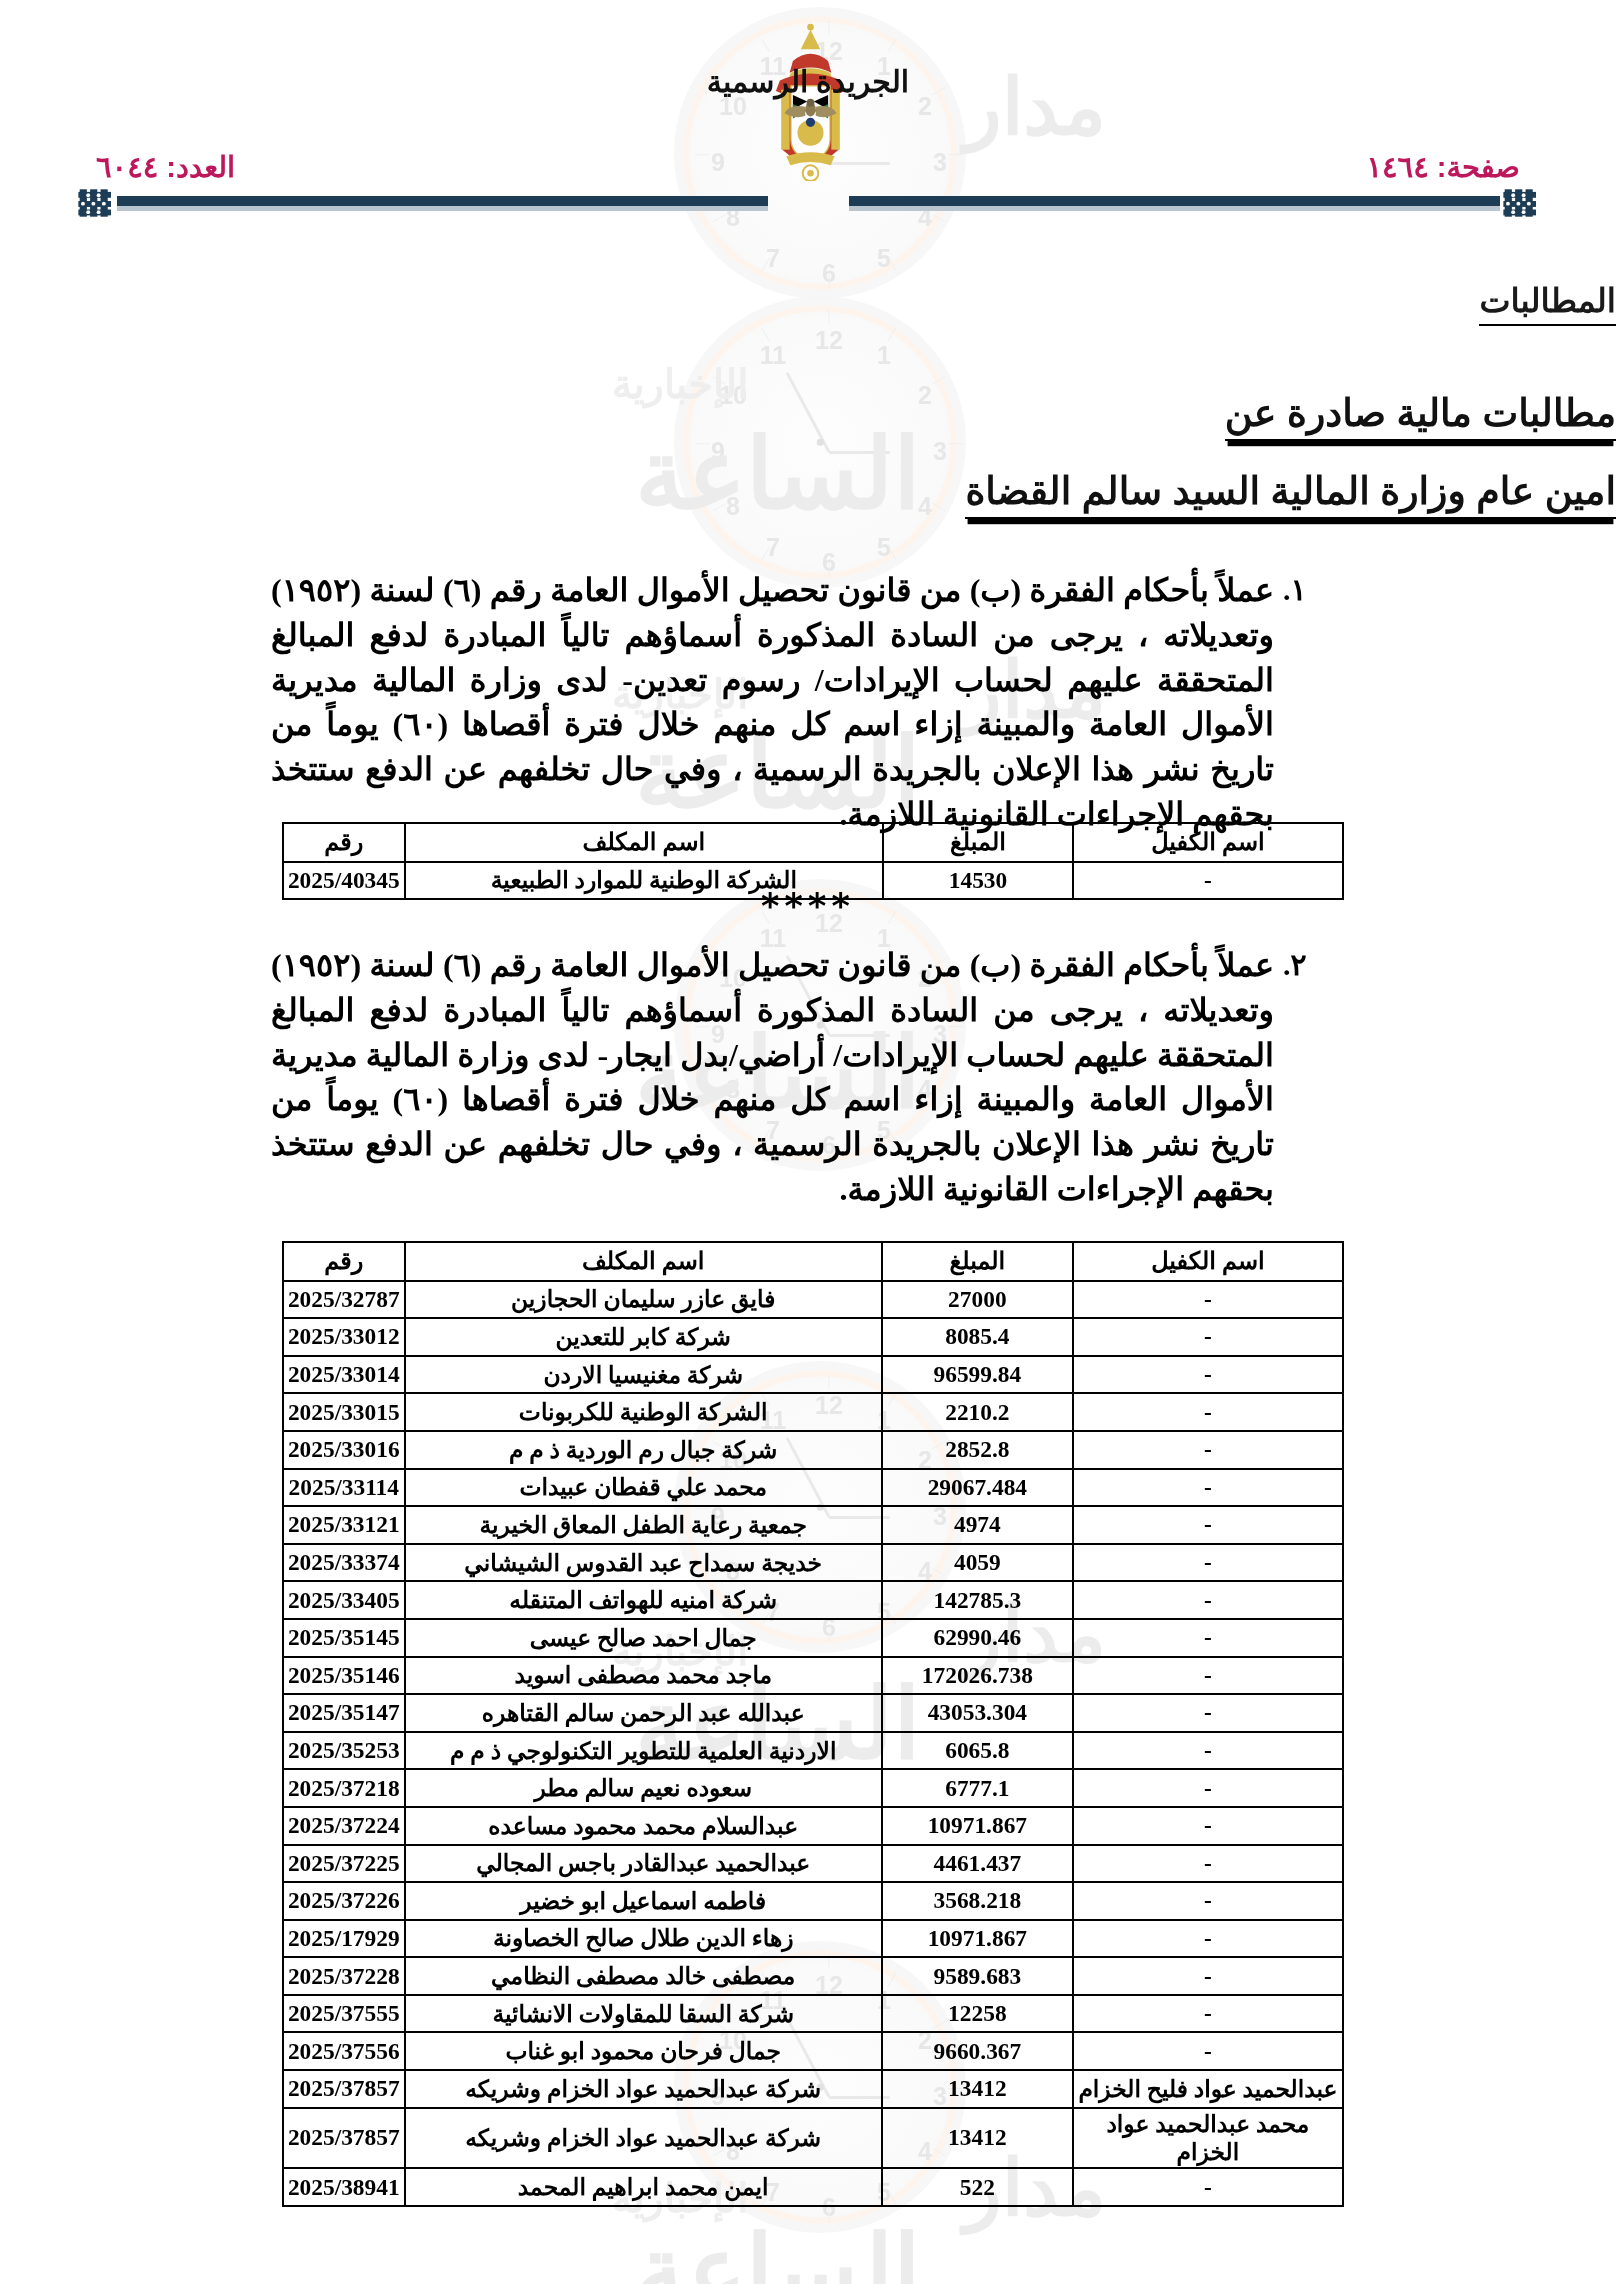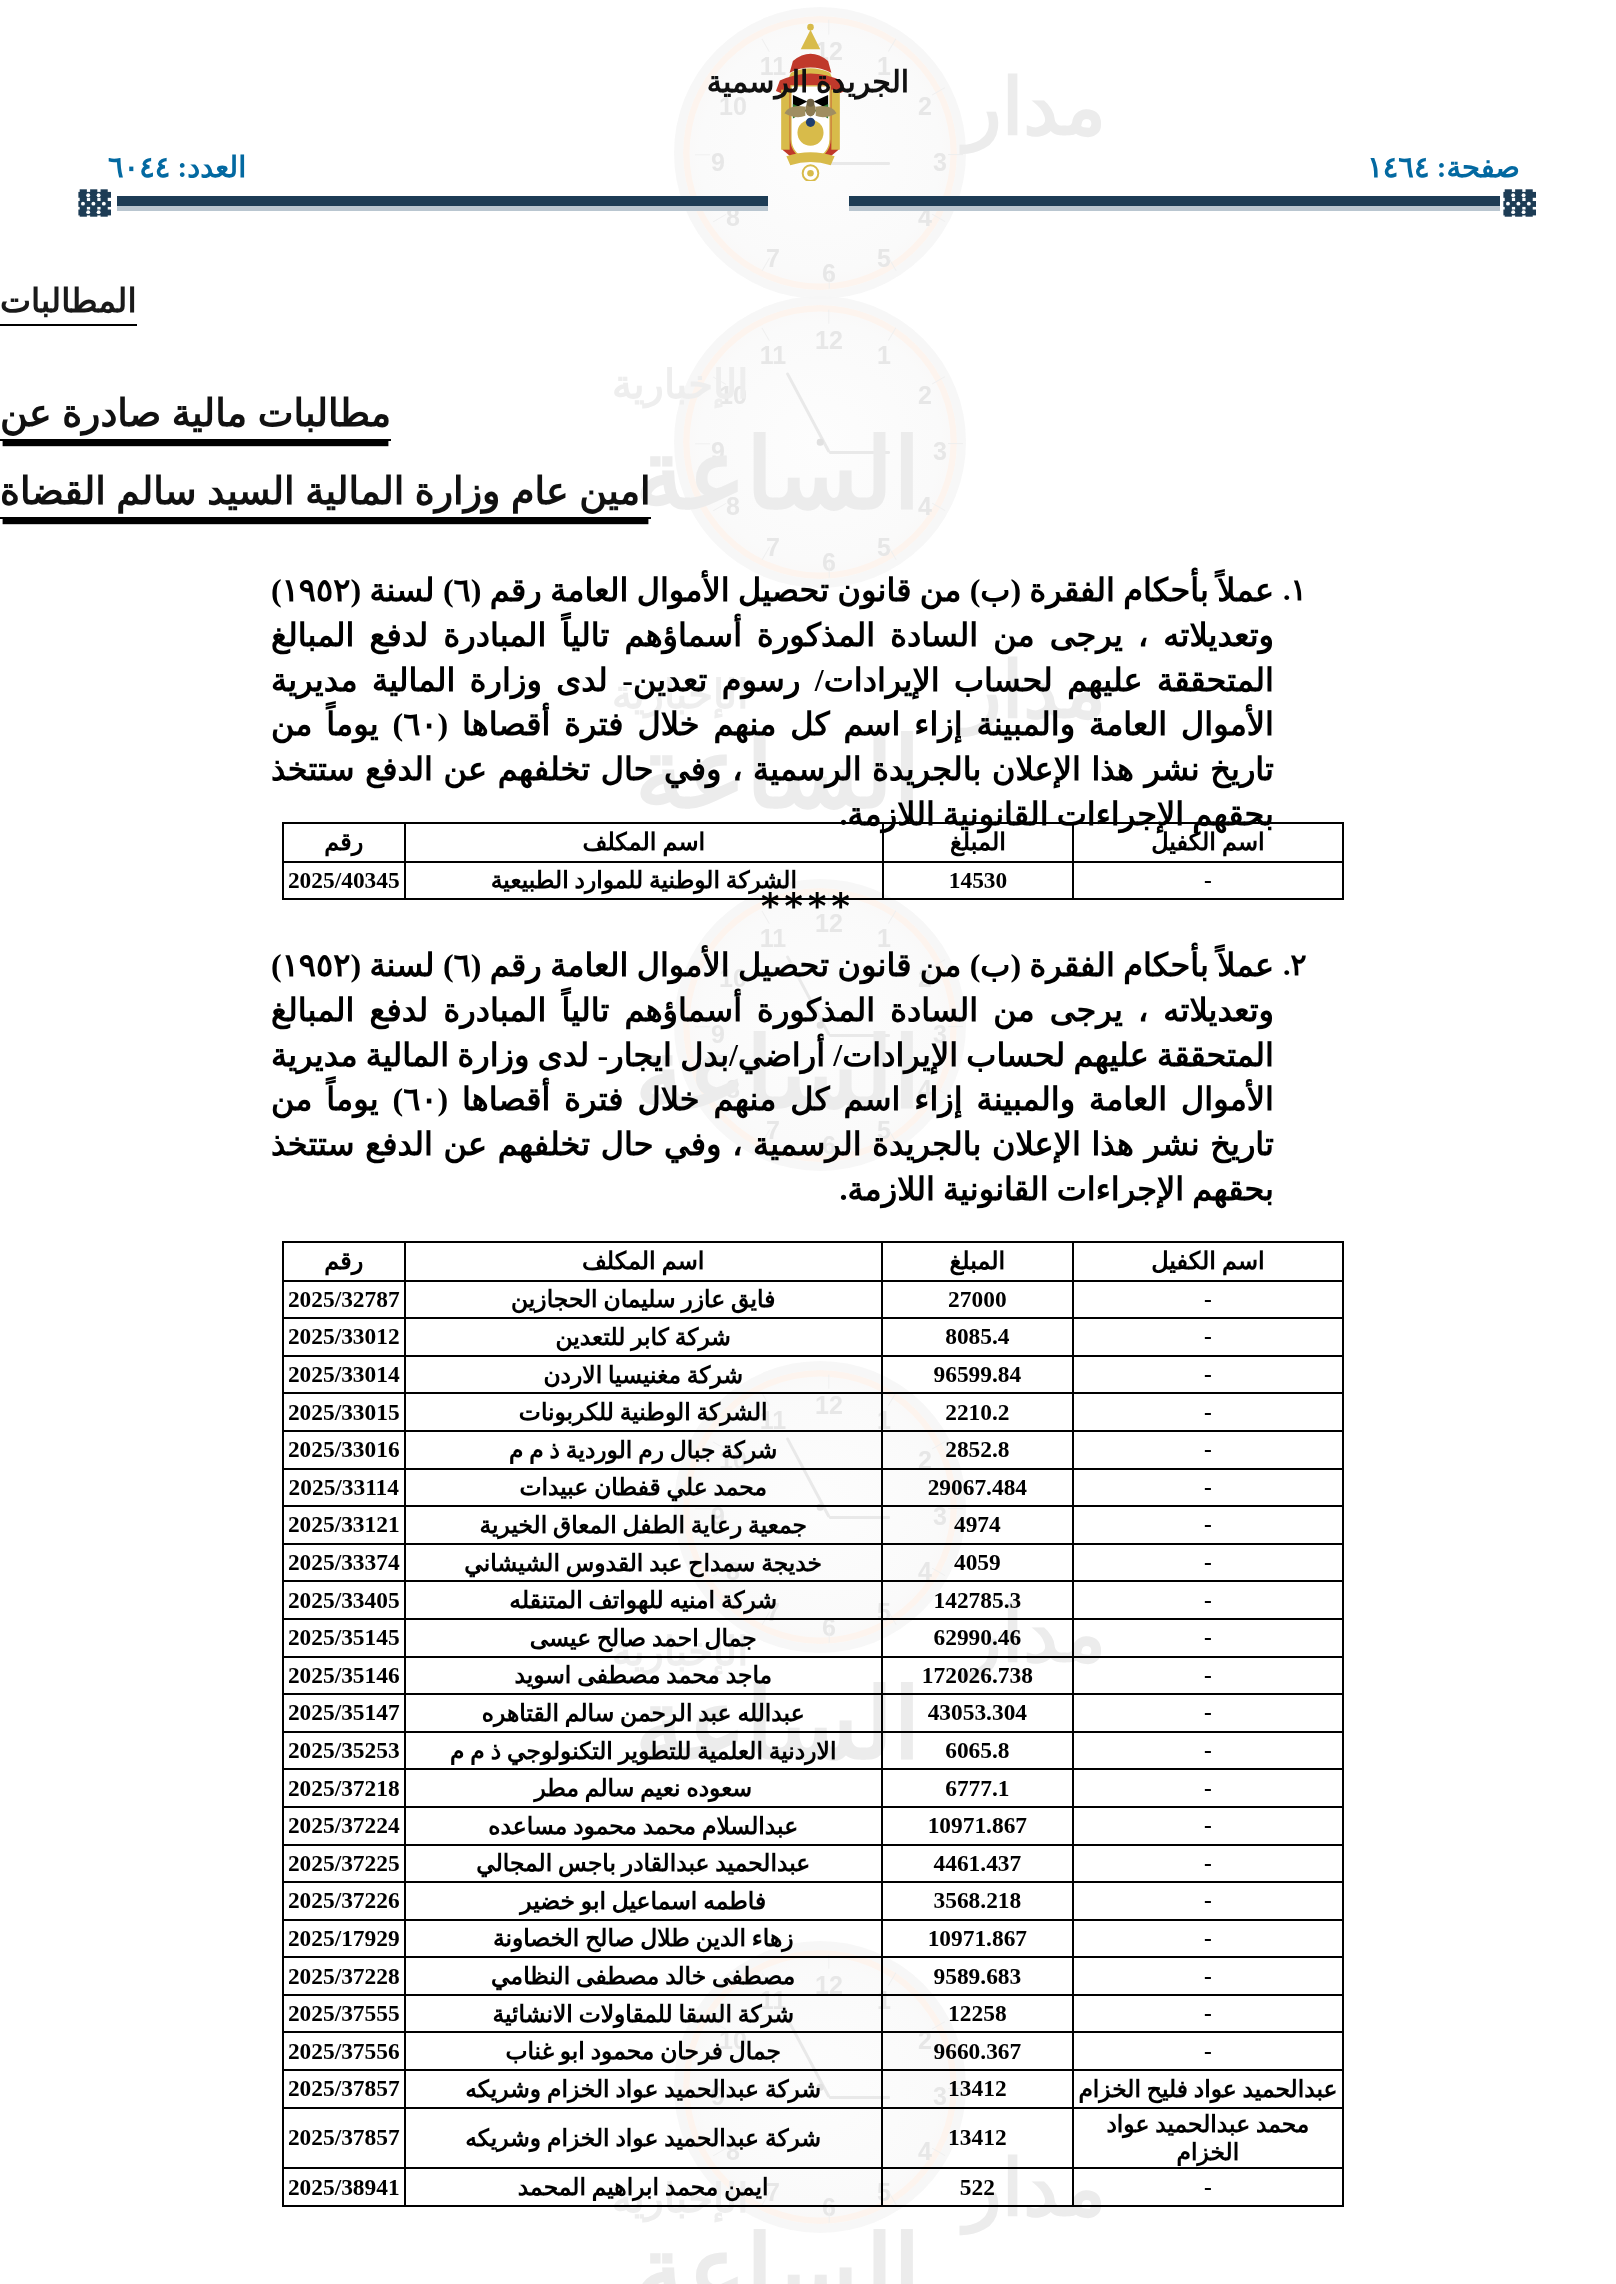--- a/index.html
+++ b/index.html
@@ -85,26 +85,25 @@
     position: absolute;
     top: 150px;
     left: 0;
     width: 1616px;
     height: 78px;
     z-index: 3;
   }
   .hdr-label {
     position: absolute;
     top: 0px;
-    font-family: Liberation Serif, serif;
+    font-family: Liberation Sans, sans-serif;
     font-weight: 700;
     font-size: 29px;
-    color: #0369a1;
+    color: #be185d;
     white-space: nowrap;
-    margin-left: 12px;
   }
   .hdr-label.issue { left: 96px; }
   .hdr-label.page  { right: 96px; }
 
   .rule-wrap {
     position: absolute;
     top: 38px;
     left: 77px;
     width: 1463px;
     height: 26px;
@@ -142,21 +141,21 @@
     width: 1616px;
     text-align: center;
     font-family: "Liberation Serif", serif;
     font-weight: 700;
     font-size: 30px;
     color: #111;
     z-index: 3;
   }
 
   
-  .titles { position: absolute; left: 0; width: 1616px; z-index: 3; text-align: left; }
+  .titles { position: absolute; left: 0; width: 1616px; z-index: 3; text-align: right; }
   .title-1 {
     top: 281px;
     font-family: "Liberation Sans", sans-serif;
     font-weight: 700;
     font-size: 33px;
     color: #1a1a1a;
   }
   .title-2 {
     top: 391px;
     font-family: "Liberation Sans", sans-serif;

